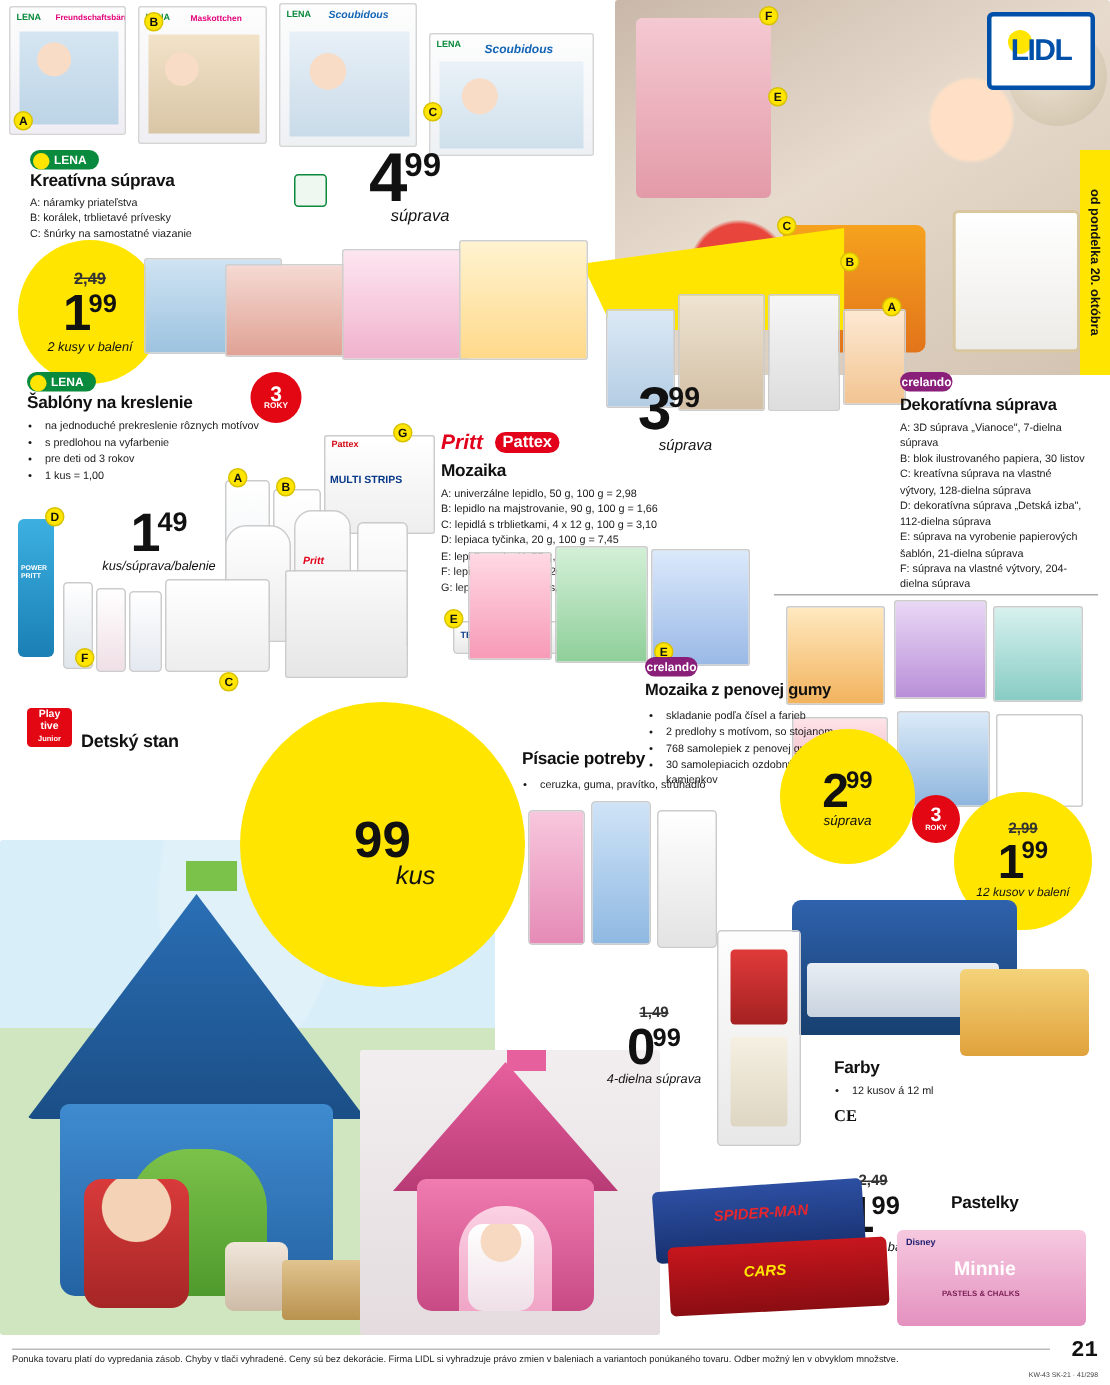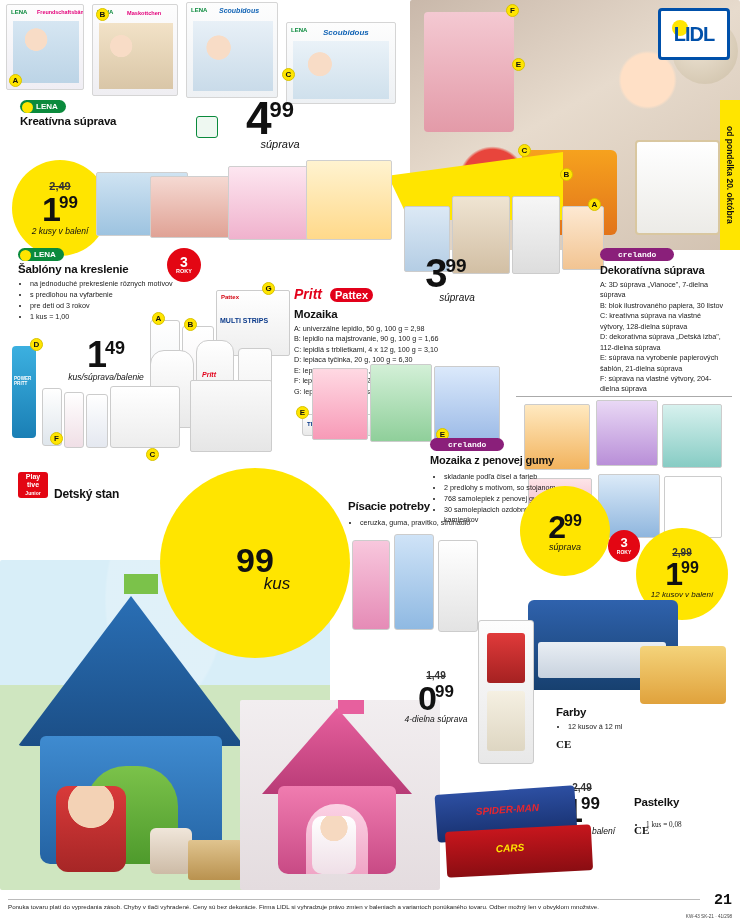--- a/index.html
+++ b/index.html
@@ -64,21 +64,21 @@
     font-size:8px; font-weight:bold; padding:1px 4px;
     border:1px solid #ccc;
   }
   .brand-lena { color:#fff; background:#0a8a3c; border:none; border-radius:8px;
     padding:2px 8px 2px 16px; font-size:8px; }
   .brand-lena:before {
     content:""; position:absolute; left:2px; top:2px; width:11px; height:11px;
     border-radius:50%; background:#ffe500;
   }
   .brand-crelando { color:#fff; background:#8a1f7a; border:none; border-radius:8px;
-    padding:2px 18px; font-size:8px;font-family:Liberation Mono, monospace; }
+    padding:2px 1px; font-size:8px; }
   .brand-playtive { color:#fff; background:#e30613; border:none; border-radius:3px;
     padding:1px 5px; font-size:7px; line-height:1.15; text-align:center; }
 
   .years-badge {
     position:absolute; border-radius:50%; background:#e30613; color:#fff;
     display:flex; flex-direction:column; align-items:center; justify-content:center;
     font-weight:bold; line-height:.95; text-align:center;
   }
   .letter {
     position:absolute; width:13px; height:13px; border-radius:50%;
@@ -157,20 +157,25 @@
      <div class="abs" style="left:4px; top:4px; font-size:6px; color:#0a8a3c; font-weight:bold;">LENA</div>
      <div class="abs" style="left:36px; top:5px; font-size:8px; color:#1264b5; font-weight:bold; font-style:italic;">Scoubidous</div>
      <div class="abs" style="left:6px; top:18px; width:96px; height:58px; background:radial-gradient(circle at 28% 40%, #f8dcc6 0 15%, transparent 16%), linear-gradient(#eaf2f8,#cfe0ec);"></div>
   </div>
   <div class="letter" style="left:282px; top:68px;">C</div>
 
   <div class="brand brand-lena" style="left:20px; top:100px;">
     <span>LENA</span>
   </div>
   <div class="title abs" style="left:20px; top:115px; font-size:11.5px;">Kreatívna súprava</div>
+  <div class="spec abs" style="left:20px; top:130px; width:175px;">
+    <div>A: náramky priateľstva</div>
+    <div>B: korálek, trblietavé prívesky</div>
+    <div>C: šnúrky na samostatné viazanie</div>
+  </div>
   <div class="abs" style="left:196px; top:116px; width:22px; height:22px; border:1px solid #0a8a3c; border-radius:3px; background:#eef8f1;"></div>
 
   <div class="blob" style="left:214px; top:66px; width:112px; height:112px; background:transparent;">
     <div style="position:relative; display:flex; align-items:flex-start;">
       <span class="big" style="font-size:46px;">4</span>
       <span class="cents" style="font-size:22px; margin-top:4px;">99</span>
     </div>
     <div class="unit" style="font-size:11px; margin-top:-2px; margin-left:20px;">súprava</div>
   </div>
 
@@ -244,21 +249,21 @@
   <div class="letter" style="left:262px; top:282px;">G</div>
 
   <div class="abs" style="left:294px; top:286px; font-size:14px; font-weight:bold; color:#e2001a; font-style:italic;">Pritt</div>
   <div class="abs" style="left:330px; top:288px; font-size:11px; font-weight:bold; color:#fff; background:#e2001a; padding:1px 5px; border-radius:7px;">Pattex</div>
 
   <div class="title abs" style="left:294px; top:308px; font-size:11.5px;">Mozaika</div>
   <div class="spec abs" style="left:294px; top:324px; width:150px;">
     <div>A: univerzálne lepidlo, 50 g, 100 g = 2,98</div>
     <div>B: lepidlo na majstrovanie, 90 g, 100 g = 1,66</div>
     <div>C: lepidlá s trblietkami, 4 x 12 g, 100 g = 3,10</div>
-    <div>D: lepiaca tyčinka, 20 g, 100 g = 6,30</div>
+    <div>D: lepiaca tyčinka, 20 g, 100 g = 7,45</div>
     <div>E: lepidlo na textil, 20 g, 100 g = 7,45</div>
     <div>F: lepidlo v tyčinke, 1x 20g, 2x 10 g</div>
     <div>G: lepiace prúžky, 10 ks, 1 kus = 0,15</div>
   </div>
 
   <div class="blob" style="left:58px; top:312px; width:96px; height:96px; background:transparent;">
     <div style="display:flex; align-items:flex-start;">
       <span class="big" style="font-size:36px;">1</span>
       <span class="cents" style="font-size:18px; margin-top:2px;text-align:center;">49</span>
     </div>
@@ -425,18 +430,23 @@
       </ul>
   </div>
   <div class="ce" style="left:634px; top:824px;">CE</div>
 
   <div class="photo" style="left:436px; top:790px; width:140px; height:48px; background:linear-gradient(#2d4fa2,#17306e); border-radius:4px; transform:rotate(-4deg);">
     <div class="abs" style="left:40px; top:14px; font-size:10px; font-weight:bold; color:#e8262d; font-style:italic;">SPIDER-MAN</div>
   </div>
   <div class="photo" style="left:446px; top:828px; width:146px; height:46px; background:linear-gradient(#c7161d,#8a0d12); border-radius:4px; transform:rotate(-3deg);">
     <div class="abs" style="left:50px; top:14px; font-size:10px; font-weight:bold; color:#ffe500; font-style:italic;">CARS</div>
   </div>
+  <div class="photo" style="left:598px; top:820px; width:126px; height:64px; background:linear-gradient(#f6c9e0,#e491bf); border-radius:4px;">
+    <div class="abs" style="left:6px; top:6px; font-size:6px; font-weight:bold; color:#1a1a6e;">Disney</div>
+    <div class="abs" style="left:38px; top:18px; font-size:13px; font-weight:bold; color:#fff;">Minnie</div>
+    <div class="abs" style="left:30px; top:40px; font-size:5.2px; font-weight:bold; color:#7a1f56;">PASTELS &amp; CHALKS</div>
+  </div>
 
   <div class="footer" style="bottom:12px; right:40px;">Ponuka tovaru platí do vypredania zásob. Chyby v tlači vyhradené. Ceny sú bez dekorácie. Firma LIDL si vyhradzuje právo zmien v baleniach a variantoch ponúkaného tovaru. Odber možný len v obvyklom množstve.</div>
   <div class="pagenum">21</div>
   <div class="pagecode">KW-43 SK-21 · 41/298</div>
 
 </div>
 
 </body></html>

